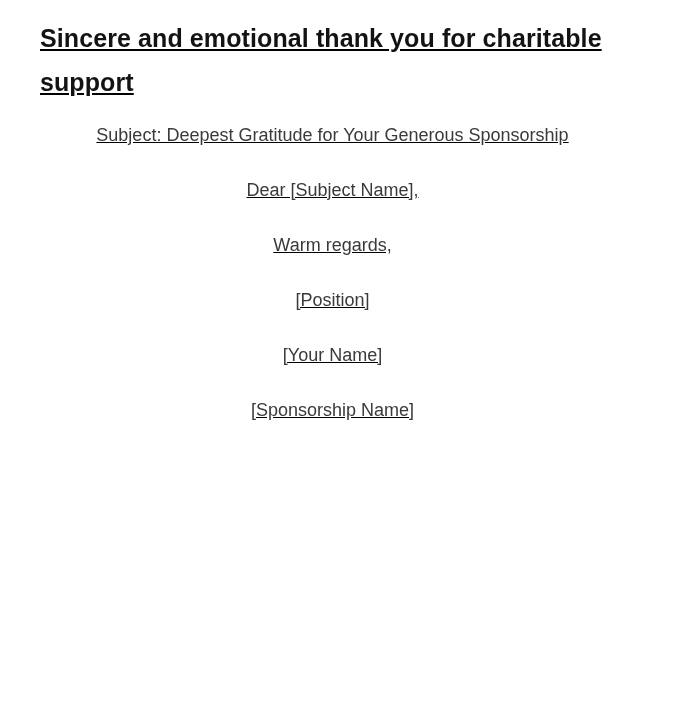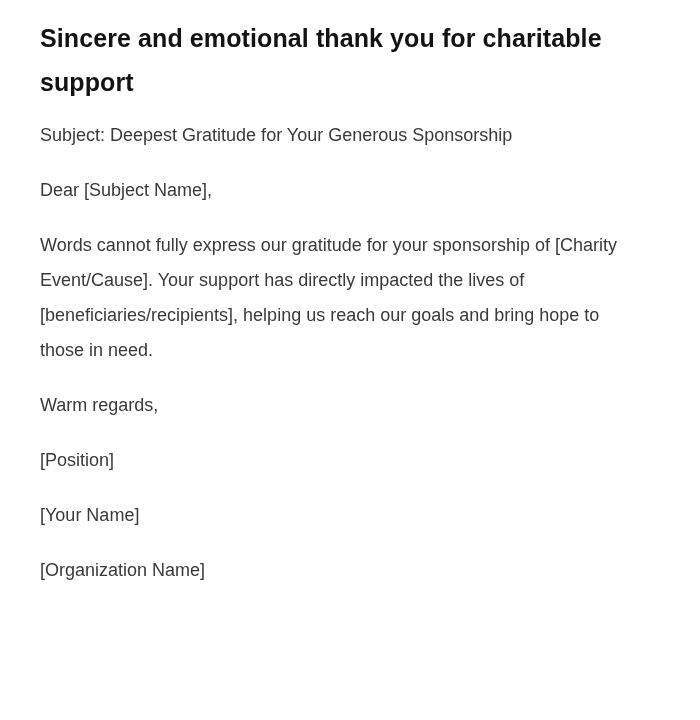--- a/index.html
+++ b/index.html
@@ -10,53 +10,54 @@
     height: 720px;
     overflow: hidden;
   }
   .doc {
     box-sizing: border-box;
     width: 700px;
     height: 720px;
     padding: 16px 75px 0 40px;
     background: #ffffff;
     font-family: "Liberation Sans", "DejaVu Sans", sans-serif;
+    text-decoration: underline;
   }
   .doc h1 {
     margin: 0 0 12px 0;
     font-size: 25px;
     line-height: 44px;
     font-weight: 700;
     color: #131313;
     letter-spacing: 0.1px;
   }
   .doc p {
     margin: 20px 0;
     font-size: 18px;
     line-height: 35px;
     font-weight: 400;
     color: #3a3a3a;
+    text-align: center;
   }
   .doc p.subject {
     margin-top: 14px;
   }
 </style>
 </head>
 <body>
 
 <div class="doc">
   <h1>Sincere and emotional thank you for charitable support</h1>
 
   <p class="subject">Subject: Deepest Gratitude for Your Generous Sponsorship</p>
 
   <p>Dear [Subject Name],</p>
 
-  <p>Words cannot fully express our gratitude for your sponsorship of [Charity Event/Cause]. Your support has directly impacted the lives of [beneficiaries/recipients], helping us reach our goals and bring hope to those in need.</p>
 
 
   <p>Warm regards,</p>
 
   <p>[Position]</p>
 
   <p>[Your Name]</p>
 
-  <p>[Organization Name]</p>
+  <p>[Sponsorship Name]</p>
 </div>
 
 </body></html>

